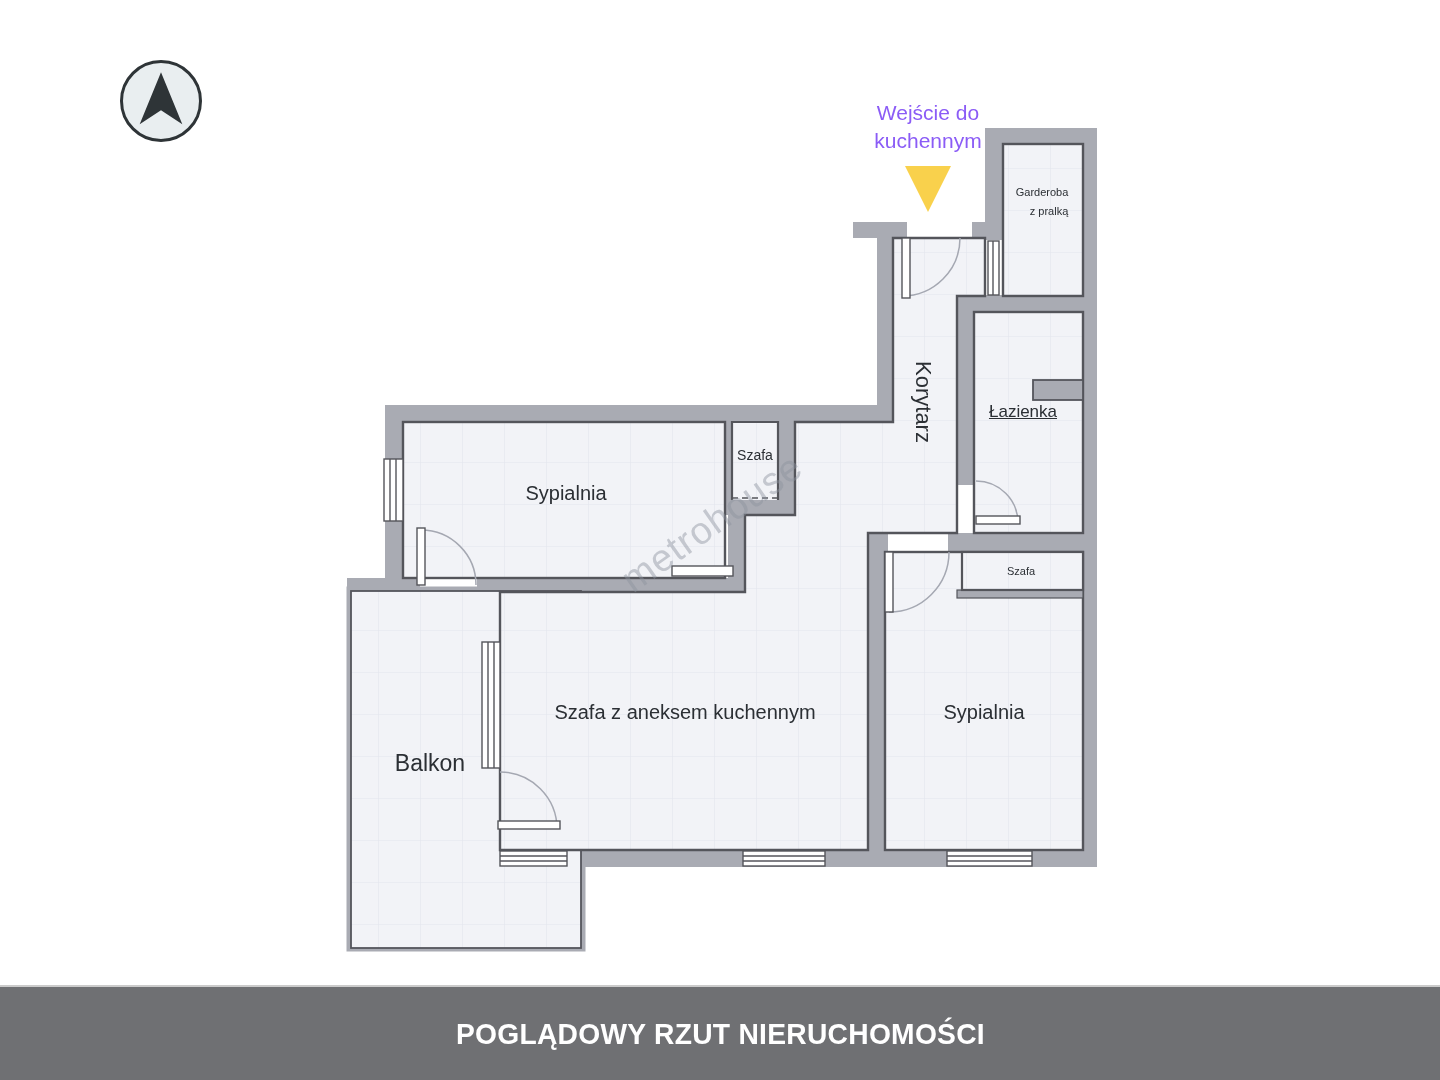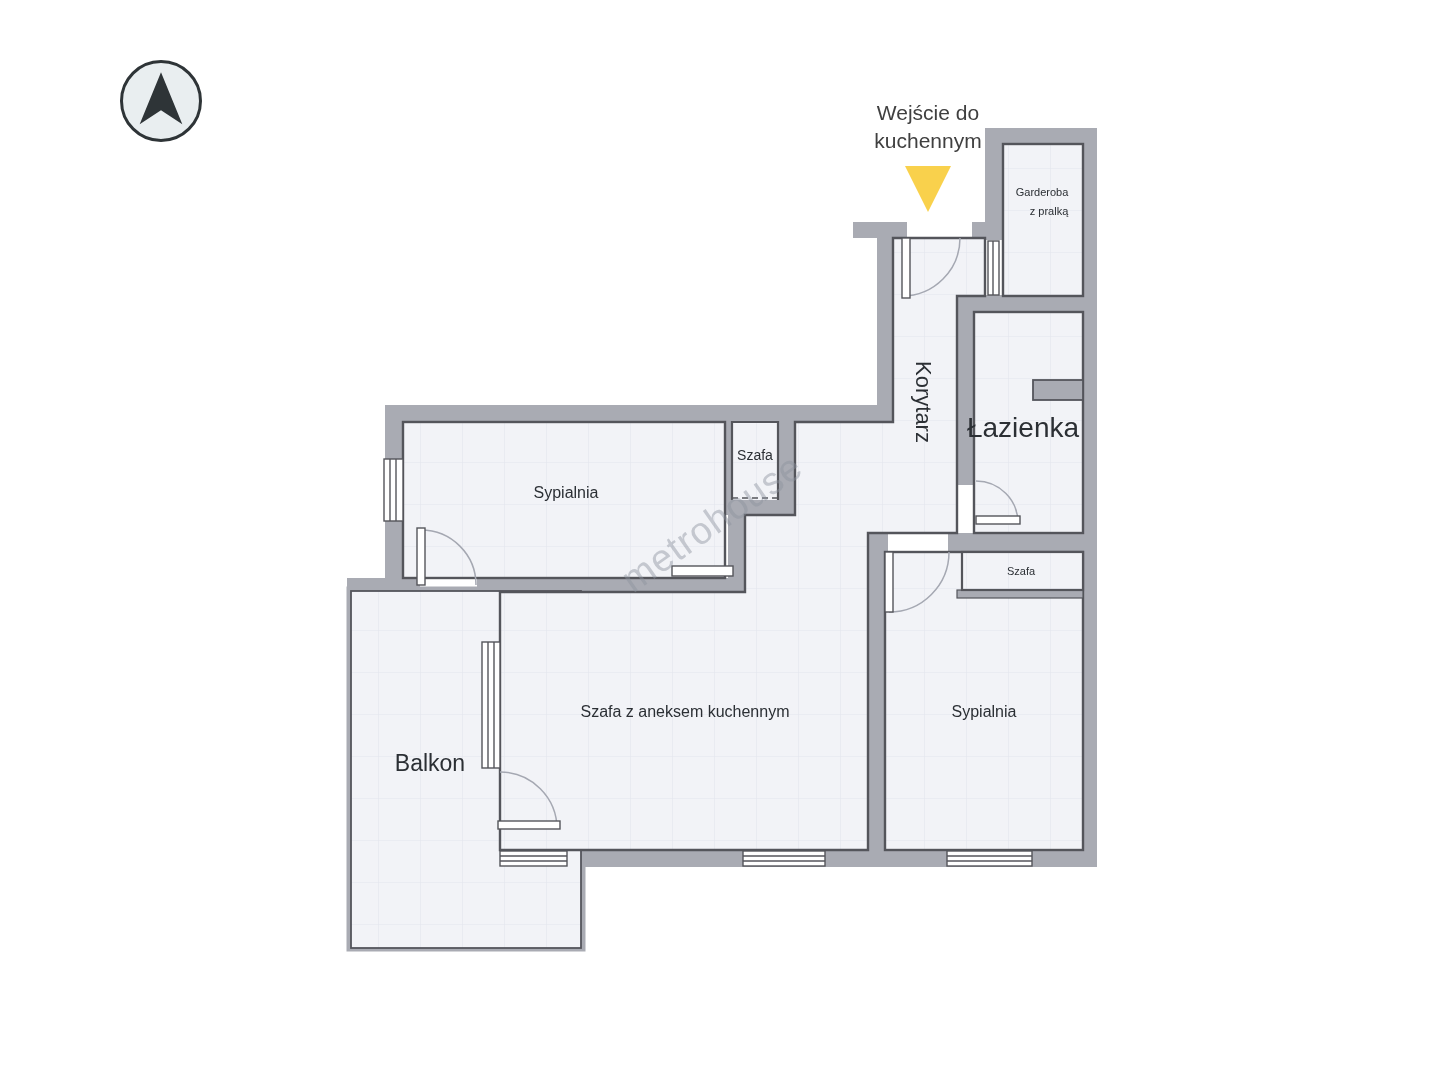--- a/index.html
+++ b/index.html
@@ -1,25 +1,25 @@
 <!DOCTYPE html>
 <html><head>
 <meta charset="utf-8">
 <style>
   html,body{margin:0;padding:0;background:#ffffff;}
   .canvas{position:relative;width:1440px;height:1080px;background:#ffffff;overflow:hidden;
           font-family:"Liberation Sans", sans-serif;}
   .plan-svg{position:absolute;left:0;top:0;}
   .label{position:absolute;transform:translate(-50%,-50%);white-space:nowrap;color:#2b2f34;}
   .label.rot{transform:translate(-50%,-50%) rotate(90deg);}
-  .lbl-lg{font-size:16px;}
+  .lbl-lg{font-size:20px;}
   .lbl-md{font-size:22px;}
   .lbl-sm{font-size:11px;text-align:right;line-height:19px;}
   .entrance-label{position:absolute;left:928px;top:99px;transform:translateX(-50%);
-                  font-size:21px;line-height:28px;text-align:center;color:#404040;}
+                  font-size:21px;line-height:28px;text-align:center;color:#8b5cf6;}
   .entrance-arrow{position:absolute;left:905px;top:166px;width:0;height:0;
                   border-left:23px solid transparent;border-right:23px solid transparent;
                   border-top:46px solid #f9d14c;}
   .compass{position:absolute;left:120px;top:60px;width:82px;height:82px;border-radius:50%;
            background:#e9eef0;border:3px solid #2e3437;box-sizing:border-box;}
   .watermark{position:absolute;left:712px;top:523px;transform:translate(-50%,-50%) rotate(-35deg);
              font-size:38px;letter-spacing:1px;color:rgba(140,146,158,0.45);}
   .banner{position:absolute;left:0;top:985px;width:1440px;height:95px;background:#6f7073;
           border-top:2px solid #cbcbcb;box-sizing:border-box;display:flex;
           align-items:center;justify-content:center;}
@@ -134,24 +134,27 @@
     <div>Wejście do</div>
     <div>kuchennym</div>
   </div>
   <div class="entrance-arrow"></div>
 
   <div class="label lbl-sm" style="left:1042px;top:202px;">
     <span>Garderoba</span><br>
     <span>z pralką</span>
   </div>
   <div class="label rot lbl-md" style="left:923px;top:402px;">Korytarz</div>
-  <div class="label" style="left:1023px;top:428px;font-size:28px;">Łazienka</div>
+  <div class="label" style="left:1023px;top:412px;font-size:17px;text-decoration:underline;">Łazienka</div>
   <div class="label" style="left:755px;top:455px;font-size:14px;">Szafa</div>
   <div class="label lbl-lg" style="left:566px;top:493px;">Sypialnia</div>
   <div class="label lbl-sm" style="left:1021px;top:571px;">Szafa</div>
   <div class="label lbl-lg" style="left:685px;top:712px;">Szafa z aneksem kuchennym</div>
   <div class="label lbl-lg" style="left:984px;top:712px;">Sypialnia</div>
   <div class="label" style="left:420px;top:763px;font-size:23px;margin-left:10px;">Balkon</div>
 
   <div class="watermark">metrohouse</div>
 
+  <div class="banner">
+    <span>POGLĄDOWY RZUT NIERUCHOMOŚCI</span>
+  </div>
 
 </div>
 
 </body></html>

